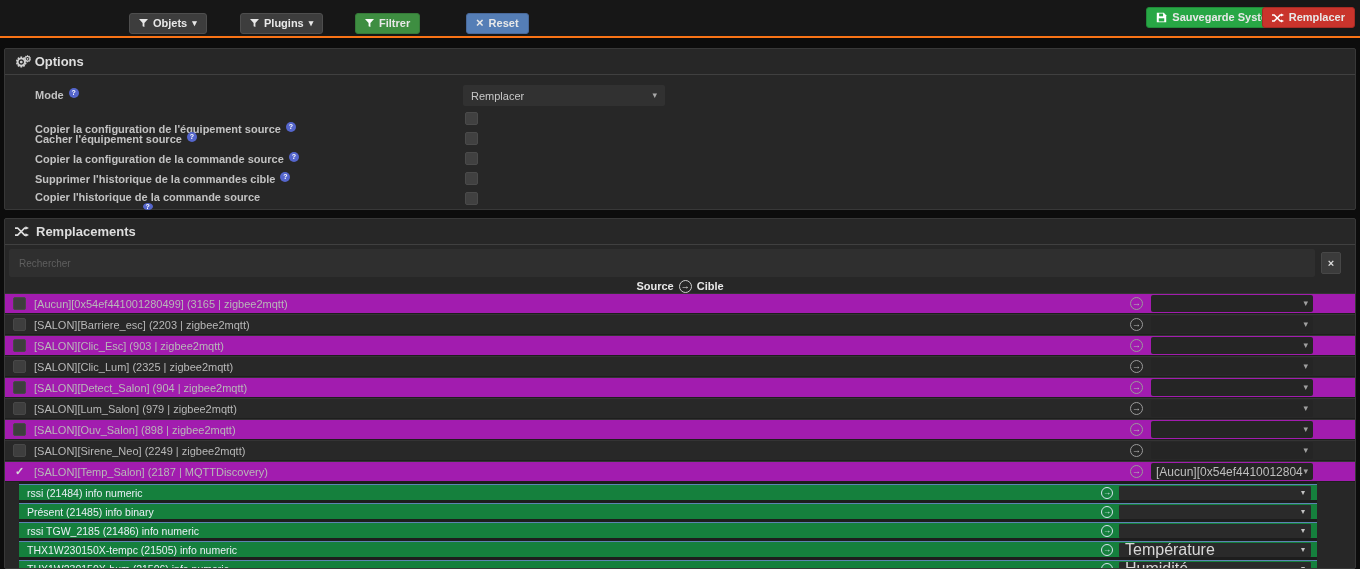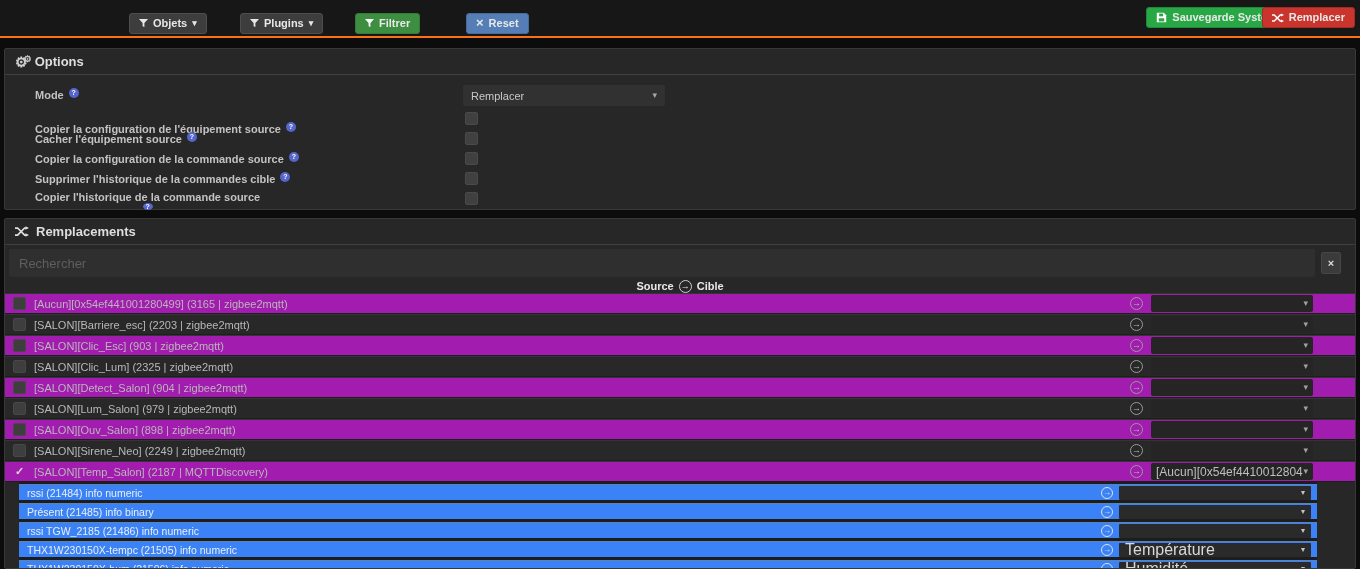--- a/index.html
+++ b/index.html
@@ -32,21 +32,21 @@
   .opt-label{font-size:11px;font-weight:700;color:#c2c2c2;white-space:nowrap}
   .help{width:10px;height:10px;border-radius:50%;background:#5566cc;color:#fff;font-size:7px;font-weight:700;
         display:inline-flex;align-items:center;justify-content:center;margin-top:-5px}
   .checkbox{position:absolute;left:460px;width:13px;height:13px;background:#404040;border:1px solid #4a4a4a;border-radius:2px}
   .mode-select{position:absolute;left:458px;top:36px;width:202px;height:21px;background:#313131;border-radius:2px;
                display:flex;align-items:center;padding:0 8px;font-size:11px;color:#c8c8c8;cursor:pointer}
   .mode-select .caret{margin-left:auto;color:#a8a8a8}
 
   
   .search-wrap{position:absolute;left:4px;top:30px;right:40px;height:28px}
-  .search-input{width:100%;height:100%;background:#2f2f2f;border:0;outline:none;color:#22c55e;font-size:13px;
+  .search-input{width:100%;height:100%;background:#2f2f2f;border:0;outline:none;color:#22c55e;font-size:10px;
                 padding:0 10px;font-family:"Liberation Sans",sans-serif;border-radius:2px}
   .search-input::placeholder{color:#5f5f5f}
   .search-clear{position:absolute;top:33px;right:14px;width:20px;height:22px;background:#3b3b3b;border:1px solid #474747;
                 border-radius:2px;display:flex;align-items:center;justify-content:center;color:#ddd;font-size:11px;
                 font-weight:700;cursor:pointer}
   .tbl-head{position:absolute;top:60px;left:0;right:0;height:14px;display:flex;align-items:center;justify-content:center;
             gap:5px;font-size:11px;font-weight:700;color:#e8e8e8}
 
   .circ-arrow{width:13px;height:13px;min-width:13px;border:1px solid #9a9a9a;border-radius:50%;color:#b8b8b8;
               font-size:9px;line-height:11px;text-align:center;display:inline-block}
@@ -59,21 +59,21 @@
           margin-right:8px;font-size:11px;line-height:11px;text-align:center;color:#d6d6d6;font-weight:700;cursor:pointer}
   .row-cb.checked{background:transparent;border-color:transparent}
   .row-label{font-size:11px;color:#b8b8b8;white-space:nowrap}
   .flex-sp{flex:1}
   .row-select{display:flex;align-items:center;width:162px;min-width:162px;height:17px;background:#252525;
               border-radius:2px;margin-left:8px;padding:0 5px;cursor:pointer}
   .row-select-value{font-size:12px;color:#bfbfbf;white-space:nowrap;overflow:hidden}
   .row-select .caret{margin-left:auto;color:#a0a0a0}
 
   .command-rows{position:absolute;top:263px;left:14px;width:1298px;background:#1d1d1d;padding-top:2px}
-  .command-row{display:flex;align-items:center;height:16px;margin-bottom:3px;background:#3b82f6;
+  .command-row{display:flex;align-items:center;height:16px;margin-bottom:3px;background:#15803d;
                border-top:1px solid #5d83b3;padding:0 6px 0 8px;cursor:pointer}
   .command-row .circ-arrow{border-color:#d7e3f0;color:#e4edf7;width:12px;height:12px;min-width:12px;font-size:8px;line-height:10px}
   .cmd-label{font-size:10.5px;color:#e9eff6;white-space:nowrap}
   .cmd-select{display:flex;align-items:center;width:192px;min-width:192px;height:14px;background:#2a2a2a;
               border-radius:1px;margin-left:6px;padding:0 6px;cursor:pointer}
   .cmd-select-value{font-size:16px;color:#d8d8d8;white-space:nowrap}
   .cmd-select .caret{margin-left:auto;color:#c4c4c4;font-size:8px}
 
   .shuffle-svg{display:inline-block;vertical-align:middle}
 </style>

